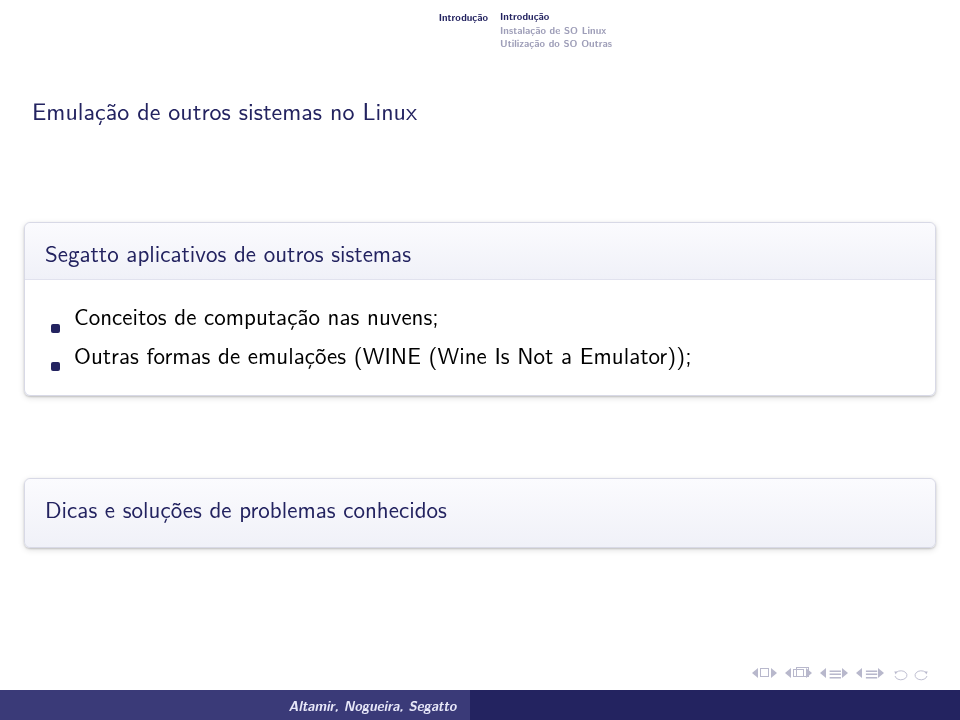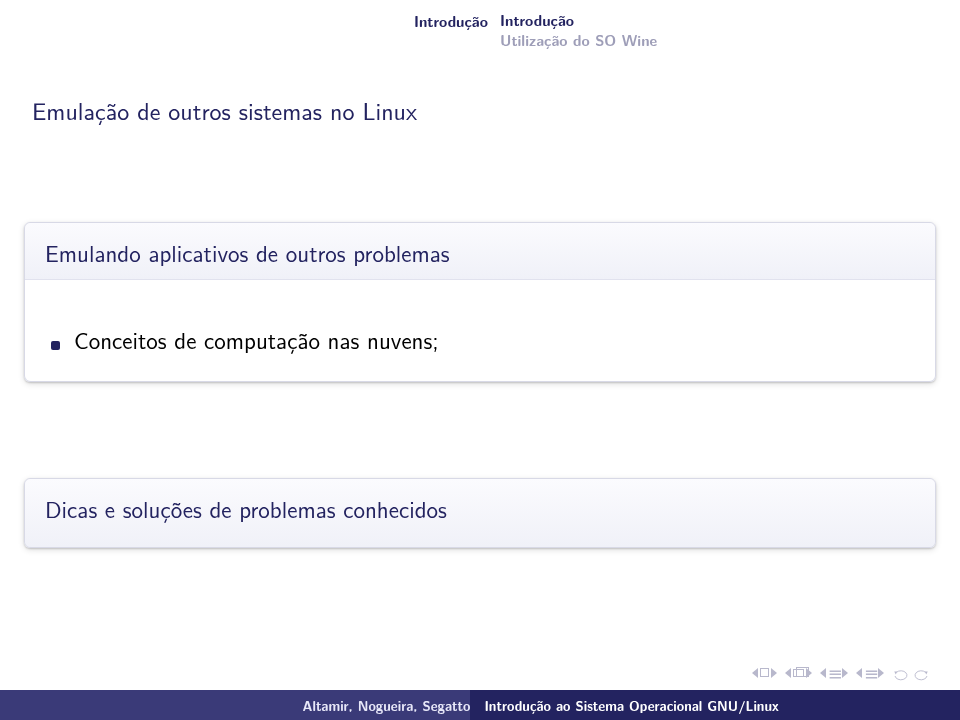--- a/index.html
+++ b/index.html
@@ -12,21 +12,21 @@
     overflow: hidden;
     color: #000;
   }
   
   .header-nav {
     display: flex;
     position: absolute;
     top: 10px;
     left: 0;
     width: 100%;
-    font-size: 15px;
+    font-size: 10px;
   }
   .nav-left {
     flex: 0 0 500px;
     text-align: right;
     padding-right: 12px;
     color: #232360;
     font-weight: bold;
   }
   .nav-right {
     flex: 1;
@@ -61,23 +61,22 @@
   }
   .block-body {
     padding: 18px 26px 20px 26px;
     font-size: 23px;
     line-height: 1.5;
     background: #fff;
     border-radius: 0 0 6px 6px;
   }
   .bullet {
     display: flex;
-    align-items: center;
+    align-items: flex-end;
     margin-bottom: 4px;
-    margin-top: 24px;
   }
   .bullet::before {
     content: '';
     width: 9px; height: 9px;
     background: #232360;
     border-radius: 2px;
     margin-top: 12px;
     margin-right: 14px;
     flex-shrink: 0;
   }
@@ -92,24 +91,26 @@
     background: #232360;
     color: #fff;
     display: flex;
     align-items: center;
     font-size: 13.5px;
     font-weight: bold;
   }
   .footer-left {
     flex: 0 0 49%;
     text-align: right;
+    padding-right: 14px;
     background: #3a3a78;
     height: 100%;
     display: flex; align-items:center; justify-content:flex-end;
     color: #e7e7f8;
+    font-style: italic;
   }
   .footer-right {
     flex: 1;
     padding-left: 14px;
     display:flex; align-items:center;
   }
   
   .navicons {
     position: absolute;
     bottom: 34px;
@@ -129,31 +130,35 @@
   .circarrow { width:18px; height:14px; display:inline-block; position:relative;}
   .circarrow svg { width:100%; height:100%; }
 </style>
 </head>
 <body>
 
 <div class="header-nav">
   <div class="nav-left">Introdução</div>
   <div class="nav-right">
     <div class="current">Introdução</div>
-    <div>Utilização do SO Wine</div>
+    <div>Instalação de SO Linux</div>
+    <div>Utilização do SO Outras</div>
   </div>
 </div>
 
 <div class="slide-title">Emulação de outros sistemas no Linux</div>
 
 <div class="block block1">
-  <div class="block-title">Emulando aplicativos de outros problemas</div>
+  <div class="block-title">Segatto aplicativos de outros sistemas</div>
   <div class="block-body">
     <div class="bullet">
         <span>Conceitos de computação nas nuvens;</span>
+      </div>
+    <div class="bullet">
+        <span>Outras formas de emulações (WINE (Wine Is Not a Emulator));</span>
       </div>
   </div>
 </div>
 
 <div class="block block2">
   <div class="block-title">Dicas e soluções de problemas conhecidos</div>
 
 </div>
 
 <div class="navicons">
@@ -188,14 +193,13 @@
       <svg viewBox="0 0 24 18">
           <path d="M20 9a8 6 0 1 1 -2 -5" fill="none" stroke="#b8b8cc" stroke-width="1.2"></path>
           <path d="M21 3 l-4 0 l2 4 z" fill="#b8b8cc"></path>
         </svg>
     </span>
   </span>
 </div>
 
 <div class="footer">
   <div class="footer-left">Altamir, Nogueira, Segatto</div>
-  <div class="footer-right">Introdução ao Sistema Operacional GNU/Linux</div>
 </div>
 
 </body></html>

